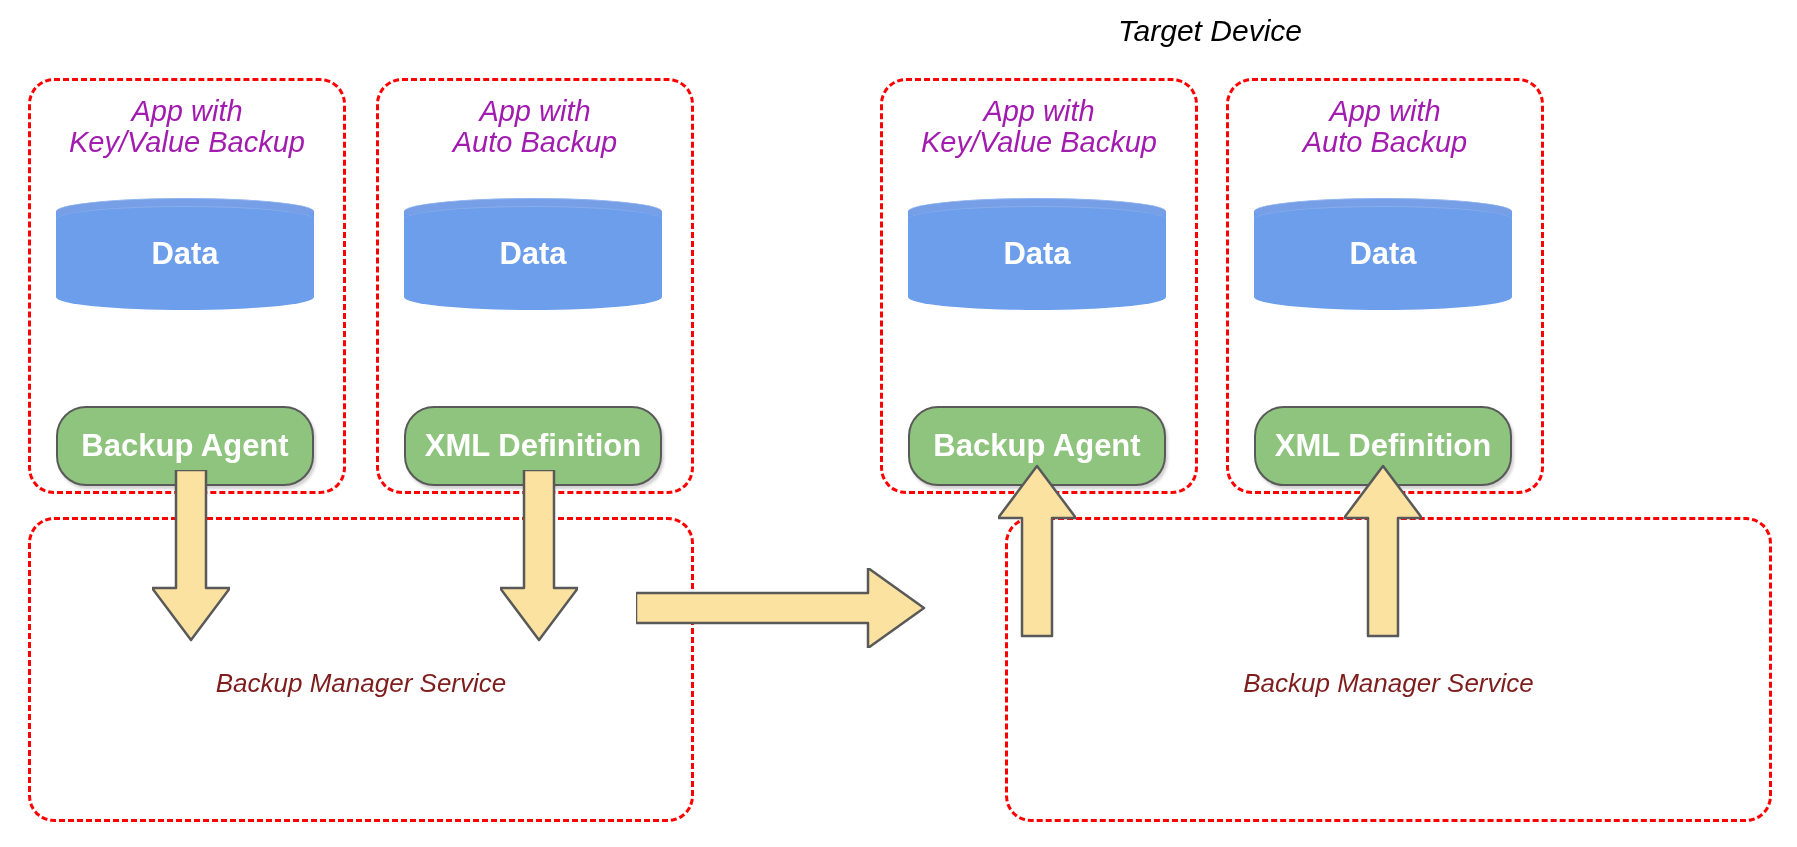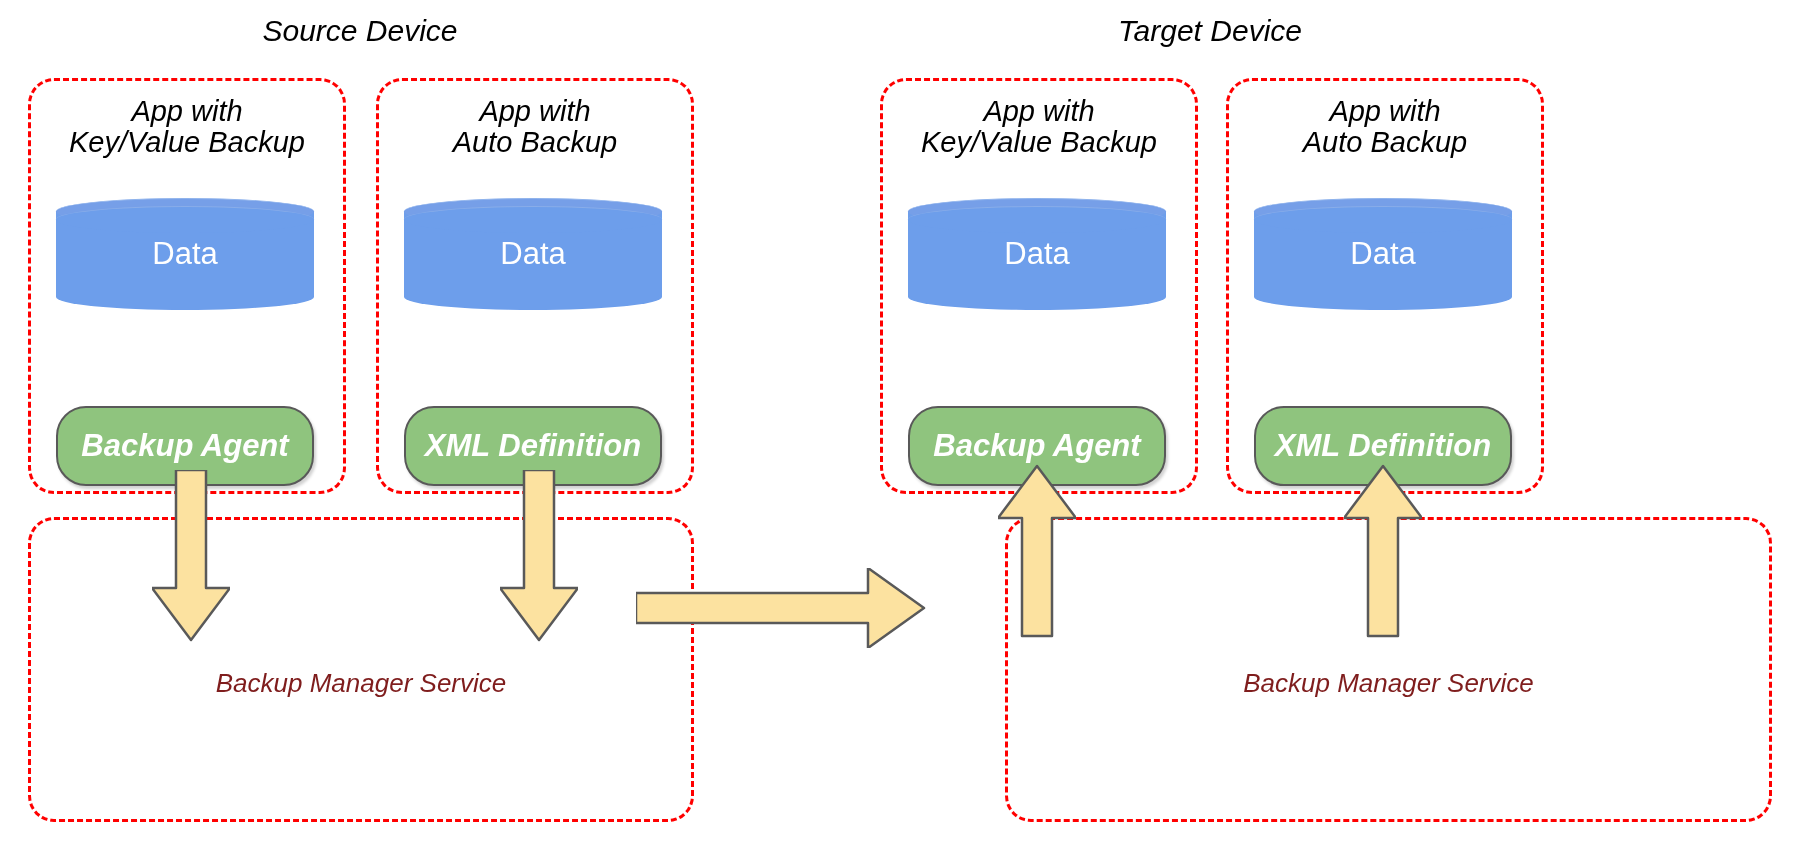--- a/index.html
+++ b/index.html
@@ -39,21 +39,21 @@
     background: transparent;
     box-sizing: border-box;
   }
 
   
   .app-label {
     position: absolute;
     font-style: italic;
     font-size: 29px;
     line-height: 1.06;
-    color: #000000;
+    color: #a21caf;
     text-align: center;
     white-space: pre-line;
   }
 
   
   .service-caption {
     position: absolute;
     font-style: italic;
     font-size: 26px;
     color: #7f1d1d;
@@ -105,54 +105,52 @@
   }
   .cyl-label {
     position: absolute;
     left: 0;
     right: 0;
     top: 50%;
     transform: translateY(-50%);
     text-align: center;
     color: #ffffff;
     font-size: 31px;
-    font-weight: normal;
+    font-weight: bold;
     z-index: 5;
   }
 
   
   .pill {
     position: absolute;
     background: #8fc47e;
     border: 2px solid #595959;
     box-sizing: border-box;
     display: flex;
     align-items: center;
     justify-content: center;
     color: #ffffff;
     font-weight: bold;
     font-size: 31px;
     box-shadow: 2px 3px 3px rgba(0,0,0,0.18);
-    font-style: italic;
   }
   .pill-agent { border-radius: 30px; }
   .pill-transport { border-radius: 45px; }
 
   
   .arrow {
     position: absolute;
   }
   .arrow svg { display: block; }
 </style>
 </head>
 <body>
 
 <div id="stage">
 
-  <div class="device-title" style="left:210px; top:16px; width:300px;">Source Device</div>
 
   <div class="device-title" style="left:1060px; top:16px; width:300px;">Target Device</div>
 
   <div class="dashed-box" style="left:28px; top:78px; width:318px; height:416px;"></div>
 
   <div class="app-label" style="left:28px; top:96px; width:318px;">App with
 Key/Value Backup</div>
 
   <div class="cylinder" style="left:56px; top:198px; width:258px; height:112px;">
     <div class="cyl-bottom"></div>

